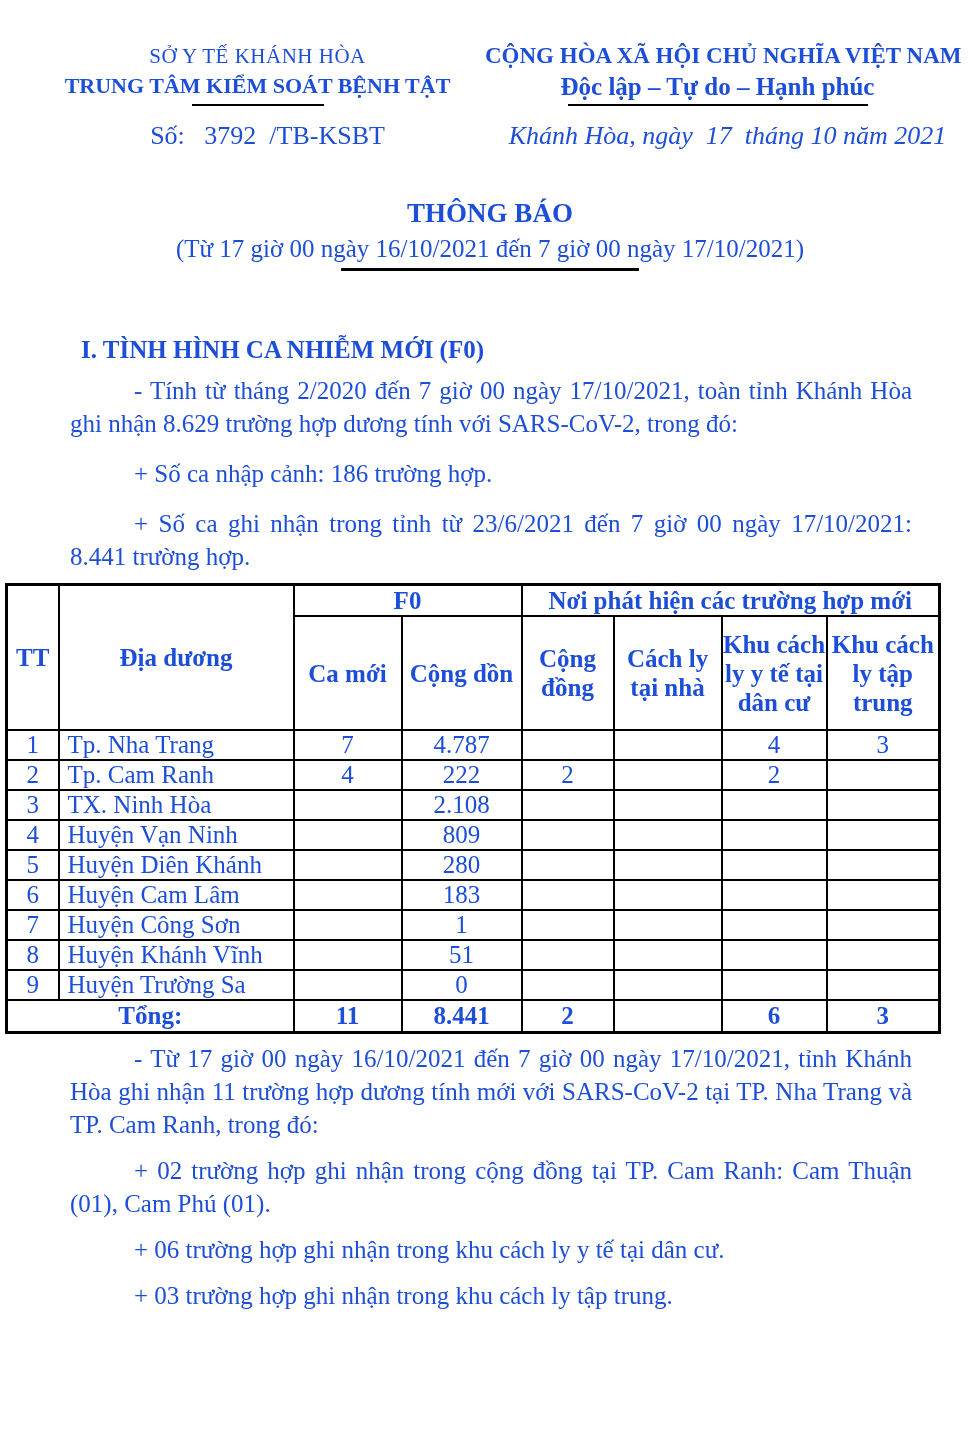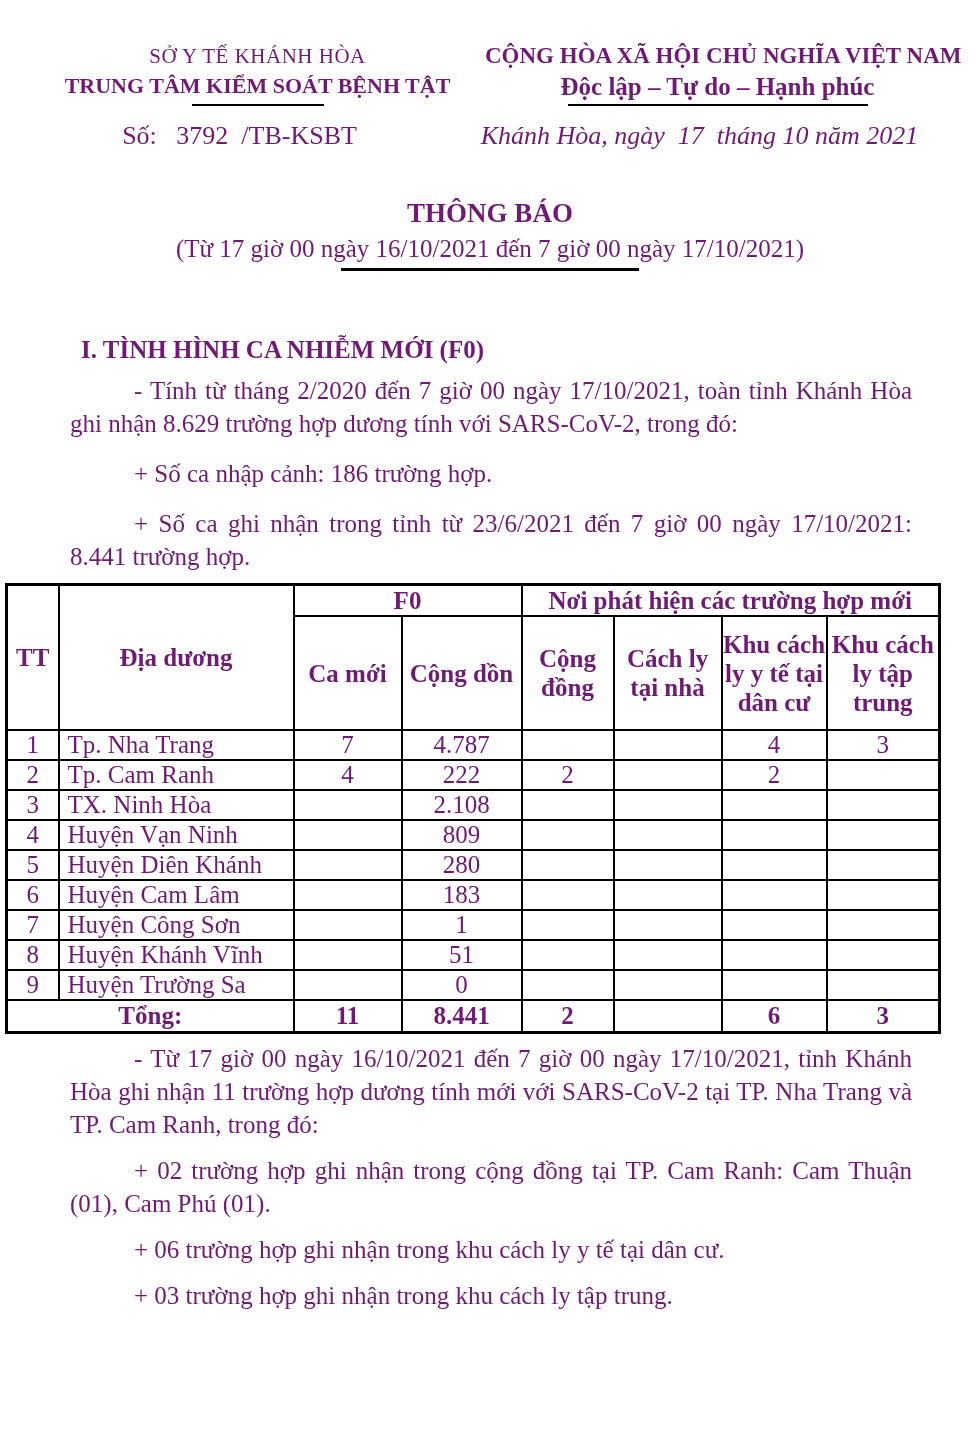--- a/index.html
+++ b/index.html
@@ -1,35 +1,35 @@
 <!DOCTYPE html>
 <html lang="vi"><head>
 <meta charset="utf-8">
 <style>
   html, body { margin: 0; padding: 0; background: #ffffff; }
   .page {
     position: relative;
     width: 980px;
     height: 1436px;
     background: #ffffff;
-    color: #701a75;
+    color: #1d4ed8;
     font-family: "Liberation Serif", "DejaVu Serif", serif;
     overflow: hidden;
   }
   
   .doc-header { display: flex; padding: 42px 0 0 30px; }
   .hdr-left  { width: 455px; text-align: center; }
   .hdr-right { width: 465px; text-align: center; }
   .org1 { font-size: 21px; line-height: 28px; letter-spacing: .5px; }
   .org2 { font-size: 22px; font-weight: bold; line-height: 31px; white-space: nowrap; }
   .rule-org   { width: 132px; border-bottom: 2px solid #000; margin: 3px auto 0; height: 0; }
   .nat1 { font-size: 23px; font-weight: bold; line-height: 28px; white-space: nowrap; }
   .nat2 { font-size: 25px; font-weight: bold; line-height: 33px; }
   .rule-motto { width: 300px; border-bottom: 2px solid #000; margin: 1px auto 0; height: 0; }
-  .hdr-row2 { display: flex; padding-left: 12px; margin-top: 15px; }
+  .hdr-row2 { display: flex; padding-left: 40px; margin-top: 15px; }
   .doc-number { width: 455px; text-align: center; font-size: 26px; white-space: pre; }
   .date-line  { width: 465px; text-align: center; font-size: 26px; font-style: italic; white-space: pre; }
   
   .title-block { margin-top: 44px; text-align: center; }
   .title1 { font-size: 27px; font-weight: bold; line-height: 37px; }
   .title2 { font-size: 25px; font-weight: bold; line-height: 33px; }
   .title3 { font-size: 25px; font-weight: normal; line-height: 33px; }
   .rule-title { width: 298px; border-bottom: 3px solid #000; margin: 3px auto 0; height: 0; }
   
   .section-heading { margin: 62px 68px 0 81px; font-size: 25px; font-weight: bold; line-height: 33px; }

